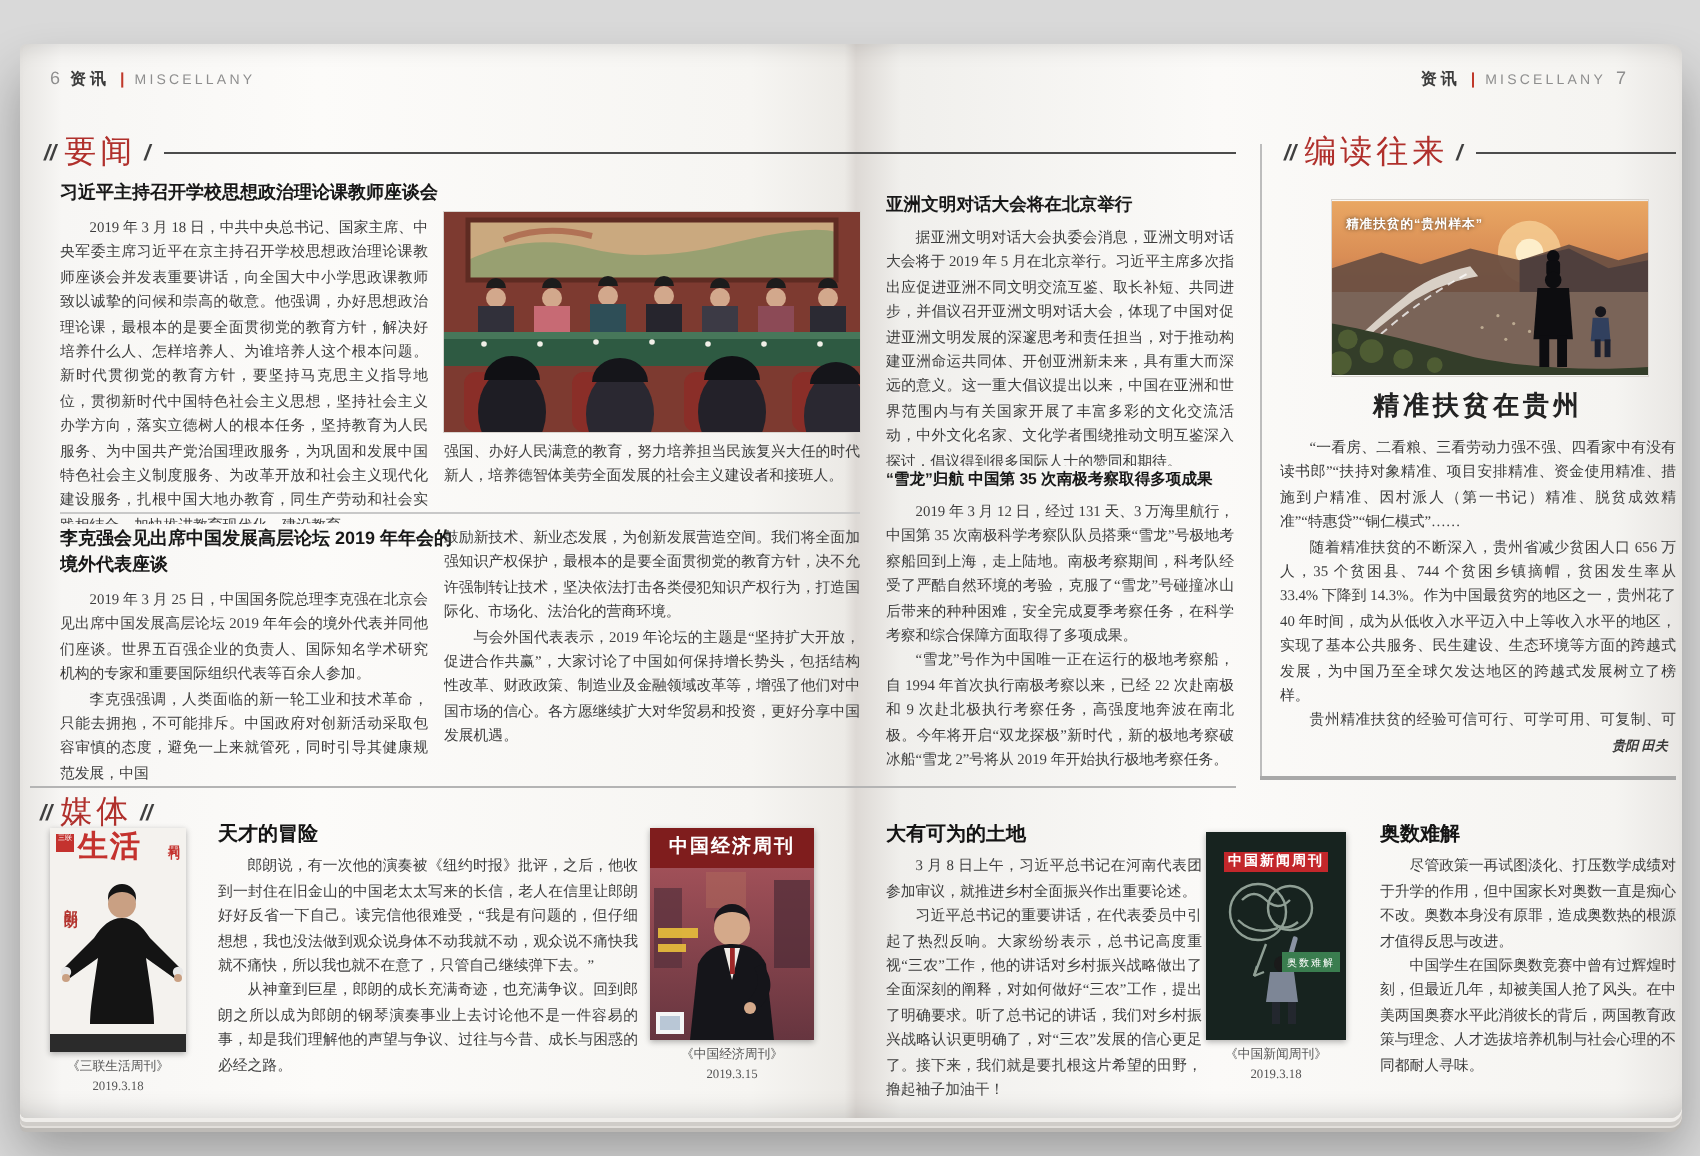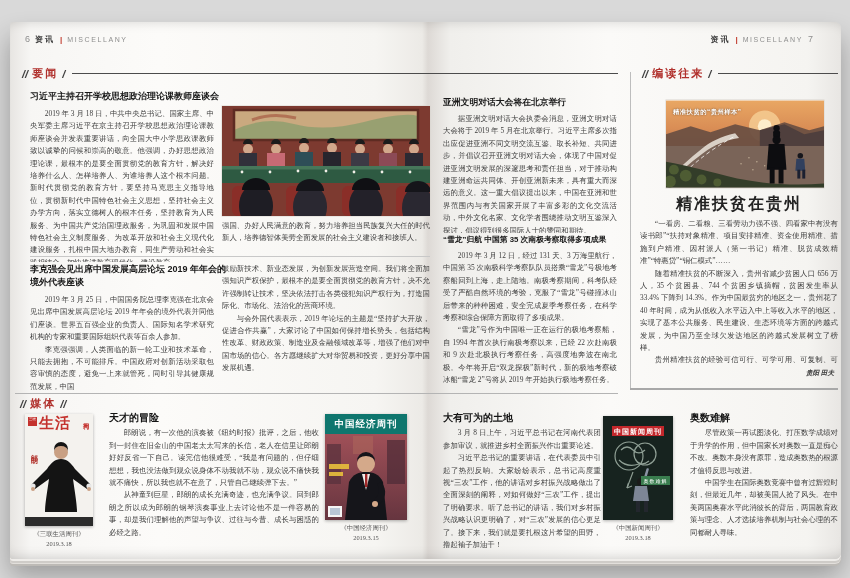--- a/index.html
+++ b/index.html
@@ -21,56 +21,56 @@
       0 2px 0 #efedea, 0 4px 0 #cfccc8, 0 5px 0 #e2dfdb, 0 7px 0 #bdbab6,
       0 16px 26px rgba(0,0,0,.3);
   }
   .hdr{position:absolute;display:flex;align-items:baseline;gap:5px;font-size:8px;}
   .hdr .num{font-size:9px;color:#8e8e8e;}
   .hdr .zh{color:#3c3c3c;font-weight:bold;letter-spacing:2px;}
   .hdr .sep{color:#c0392b;font-weight:bold;}
   .hdr .en{font-size:7px;letter-spacing:1.6px;color:#8e8e8e;}
   .sechdr{position:absolute;display:flex;align-items:center;gap:4px;}
   .sechdr .marks{color:#3f3f3f;font-style:italic;font-size:11px;font-weight:bold;}
-  .sechdr .lbl{color:#b0302c;font-size:11px;font-weight:bold;letter-spacing:2px;}
+  .sechdr .lbl{color:#b0302c;font-size:16px;font-weight:normal;letter-spacing:2px;}
   .sechdr .rule{flex:1;border-top:1.5px solid #4c4c4c;margin-left:3px;}
   .title{position:absolute;font-size:9px;font-weight:bold;color:#181818;line-height:1.45;overflow:hidden;}
   .t{position:absolute;font-family:"Liberation Serif","DejaVu Serif",serif;
      font-size:7.4px;line-height:12.4px;color:#3d3d3d;text-align:justify;overflow:hidden;}
   .t p{margin:0;text-indent:2em;}
   .t p.noind{text-indent:0;}
   .hline{position:absolute;border-top:1px solid #c8c8c8;}
   .vline{position:absolute;border-left:1px solid #bdbdbd;}
   .photo{position:absolute;overflow:hidden;box-shadow:0 0 0 .5px #d8d4cf;}
   .photo svg{display:block;}
   .pcaption{position:absolute;left:7px;top:8px;color:#fff;font-size:6.3px;font-weight:bold;
      text-shadow:0 0 2px rgba(0,0,0,.6);letter-spacing:.5px;}
   .ltitle{position:absolute;font-family:"Liberation Serif","DejaVu Serif",serif;
-     font-size:16px;font-weight:bold;color:#222;text-align:center;letter-spacing:2px;}
+     font-size:13px;font-weight:bold;color:#222;text-align:center;letter-spacing:2px;}
   .sig{position:absolute;font-family:"Liberation Serif","DejaVu Serif",serif;
      font-size:6.6px;font-weight:bold;font-style:italic;color:#3a3a3a;text-align:right;}
   .cover{position:absolute;overflow:hidden;box-shadow:0 1px 3px rgba(0,0,0,.3);}
   .cap{position:absolute;font-family:"Liberation Serif","DejaVu Serif",serif;
      font-size:6.4px;color:#555;text-align:center;line-height:1.55;}
   .rtitle{font-size:10px;font-weight:bold;color:#141414;margin:0 0 3px 0;text-indent:0;
      font-family:"Liberation Sans","DejaVu Sans",sans-serif;}
   
   .c1{background:#f4f2ee;}
   .c1-redbox{position:absolute;left:3px;top:3px;width:9px;height:9px;background:#c4322e;
      color:#fff;font-size:3.5px;line-height:4.5px;text-align:center;overflow:hidden;}
   .c1-main{position:absolute;left:14px;top:0px;color:#c4322e;font-weight:bold;font-size:15px;
      font-family:"Liberation Serif","DejaVu Serif",serif;letter-spacing:1px;}
   .c1-sub{position:absolute;right:3px;top:4px;color:#c4322e;font-size:6px;font-weight:bold;
      writing-mode:vertical-rl;letter-spacing:1px;}
   .c1-name{position:absolute;left:4px;top:34px;writing-mode:vertical-rl;color:#b3342e;
      font-size:7px;font-weight:bold;letter-spacing:2px;}
   .c1-strip{position:absolute;left:0;bottom:0;width:100%;height:9px;background:#2b2b2b;}
   
   .c2{background:#7c4049;}
-  .c2-head{position:absolute;left:0;top:0;width:100%;height:20px;background:#0f766e;
+  .c2-head{position:absolute;left:0;top:0;width:100%;height:20px;background:#7f1d1d;
      color:#fff;font-weight:bold;font-size:9.5px;letter-spacing:1px;text-align:center;line-height:20px;}
   
   .c3{background:#17231f;}
   .c3-head{position:absolute;left:0;top:3px;width:100%;text-align:center;}
   .c3-head span{background:#c3272b;color:#fff;font-weight:bold;font-size:7px;
      letter-spacing:1px;padding:1.5px 2px;}
   .c3-badge{position:absolute;right:3px;top:60px;background:#3a7d4f;color:#fff;
      font-size:5px;padding:1.5px 2.5px;letter-spacing:1px;}
 </style>
 </head>

